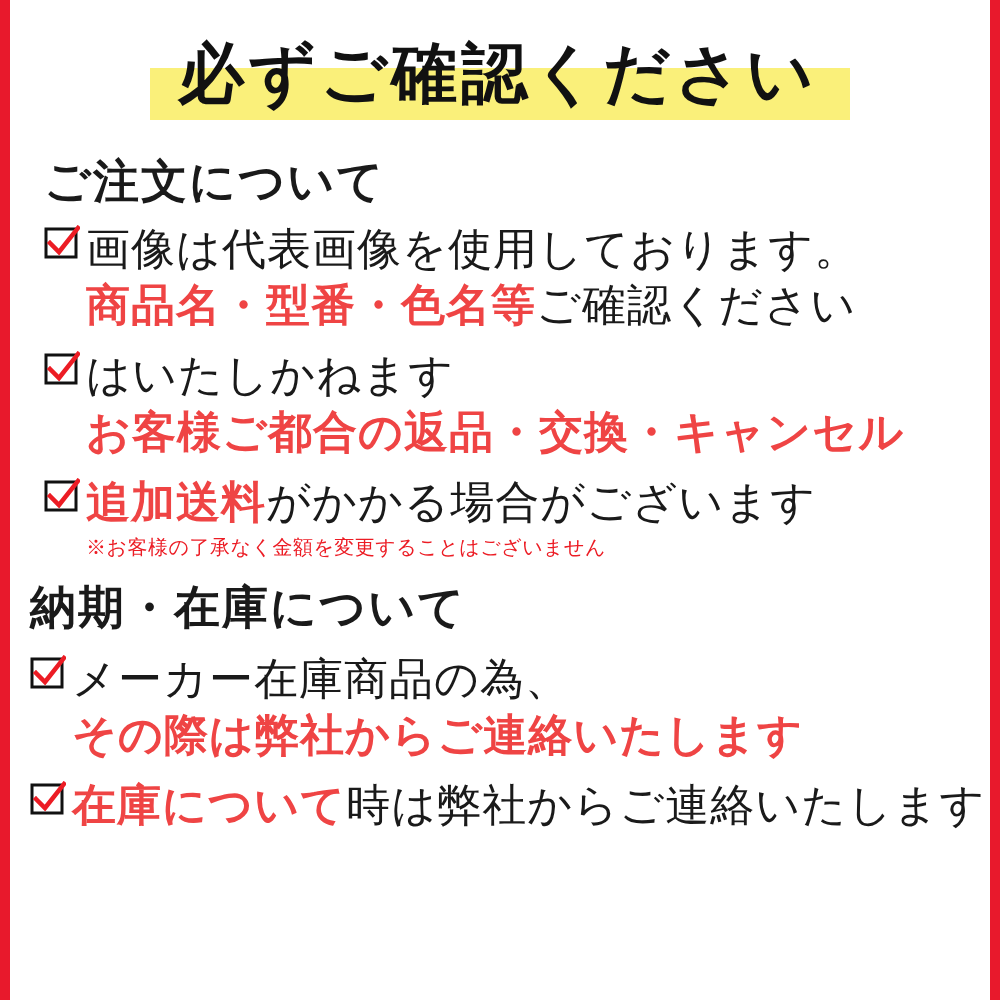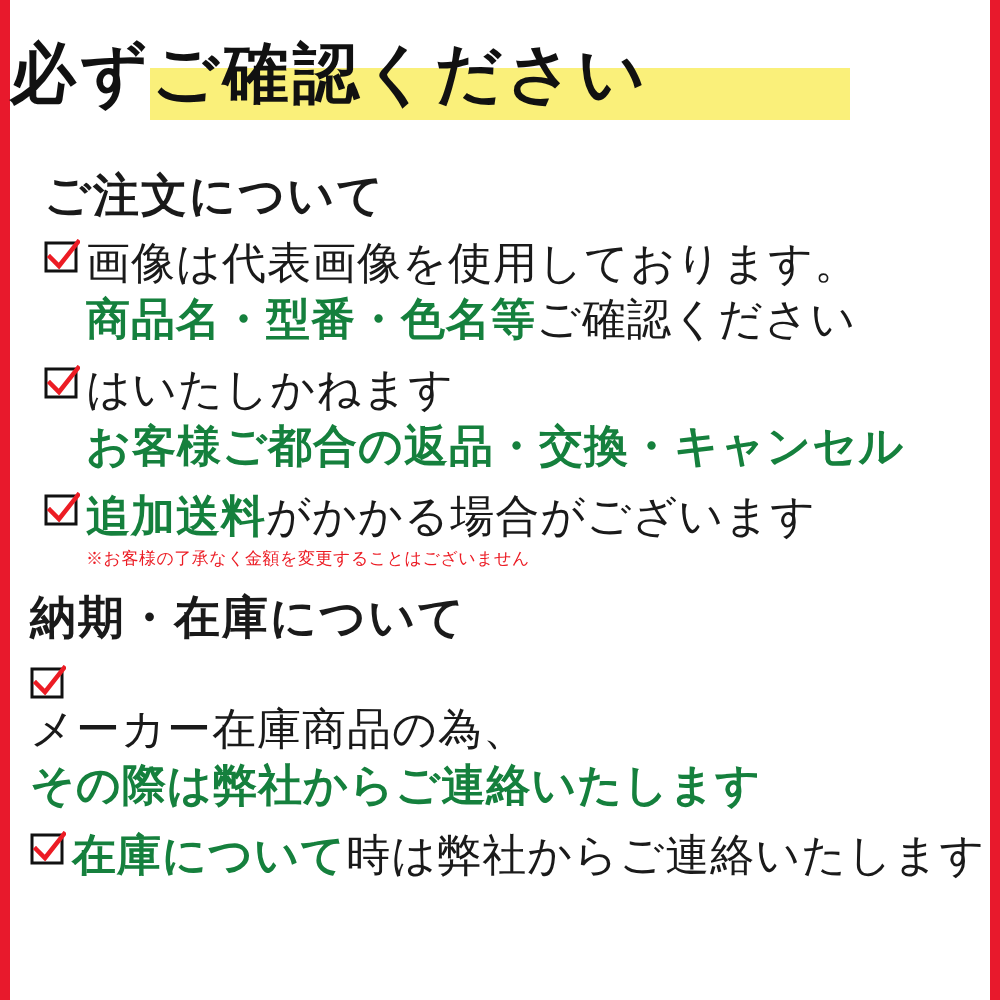--- a/index.html
+++ b/index.html
@@ -49,31 +49,31 @@
     right: 140px;
     top: 34px;
     height: 52px;
     background: #faf07a;
   }
   .title-text {
     position: absolute;
     left: 0;
     right: 4px;
     top: 6px;
-    text-align: left;
+    text-align: center;
     font-family: "DejaVu Serif", "Liberation Serif", serif;
     font-weight: bold;
     font-size: 66px;
     letter-spacing: 4px;
     color: #111111;
     line-height: 1;
   }
 
   .section {
-    margin-top: 40px;
+    margin-top: 26px;
     padding-left: 34px;
   }
   .section-heading {
     font-family: "DejaVu Serif", "Liberation Serif", serif;
     font-weight: bold;
     font-size: 46px;
     color: #1a1a1a;
     letter-spacing: 2px;
     line-height: 1.1;
     margin-bottom: 6px;
@@ -100,36 +100,36 @@
   }
   .line {
     font-family: "DejaVu Serif", "Liberation Serif", serif;
     font-size: 44px;
     line-height: 1.28;
     letter-spacing: 1px;
     color: #1a1a1a;
     white-space: nowrap;
   }
   .line.red, .red {
-    color: #15803d;
+    color: #ef4444;
   }
   .line.bold, .bold {
     font-weight: bold;
   }
   .note {
     font-family: Liberation Sans, sans-serif;
-    font-size: 17px;
+    font-size: 20px;
     color: #ec1c24;
     letter-spacing: 0.5px;
     line-height: 1.3;
     margin-top: 4px;
     white-space: nowrap;
   }
   .sec2 { margin-top: 22px; padding-left: 20px; }
-  .tight { margin-top: 18px; flex-direction: column; }
+  .tight { margin-top: 18px; }
 </style>
 </head>
 <body>
 
 <div class="page">
 
   <div class="edge edge-left"></div>
   <div class="edge edge-right"></div>
 
   <div class="content">

